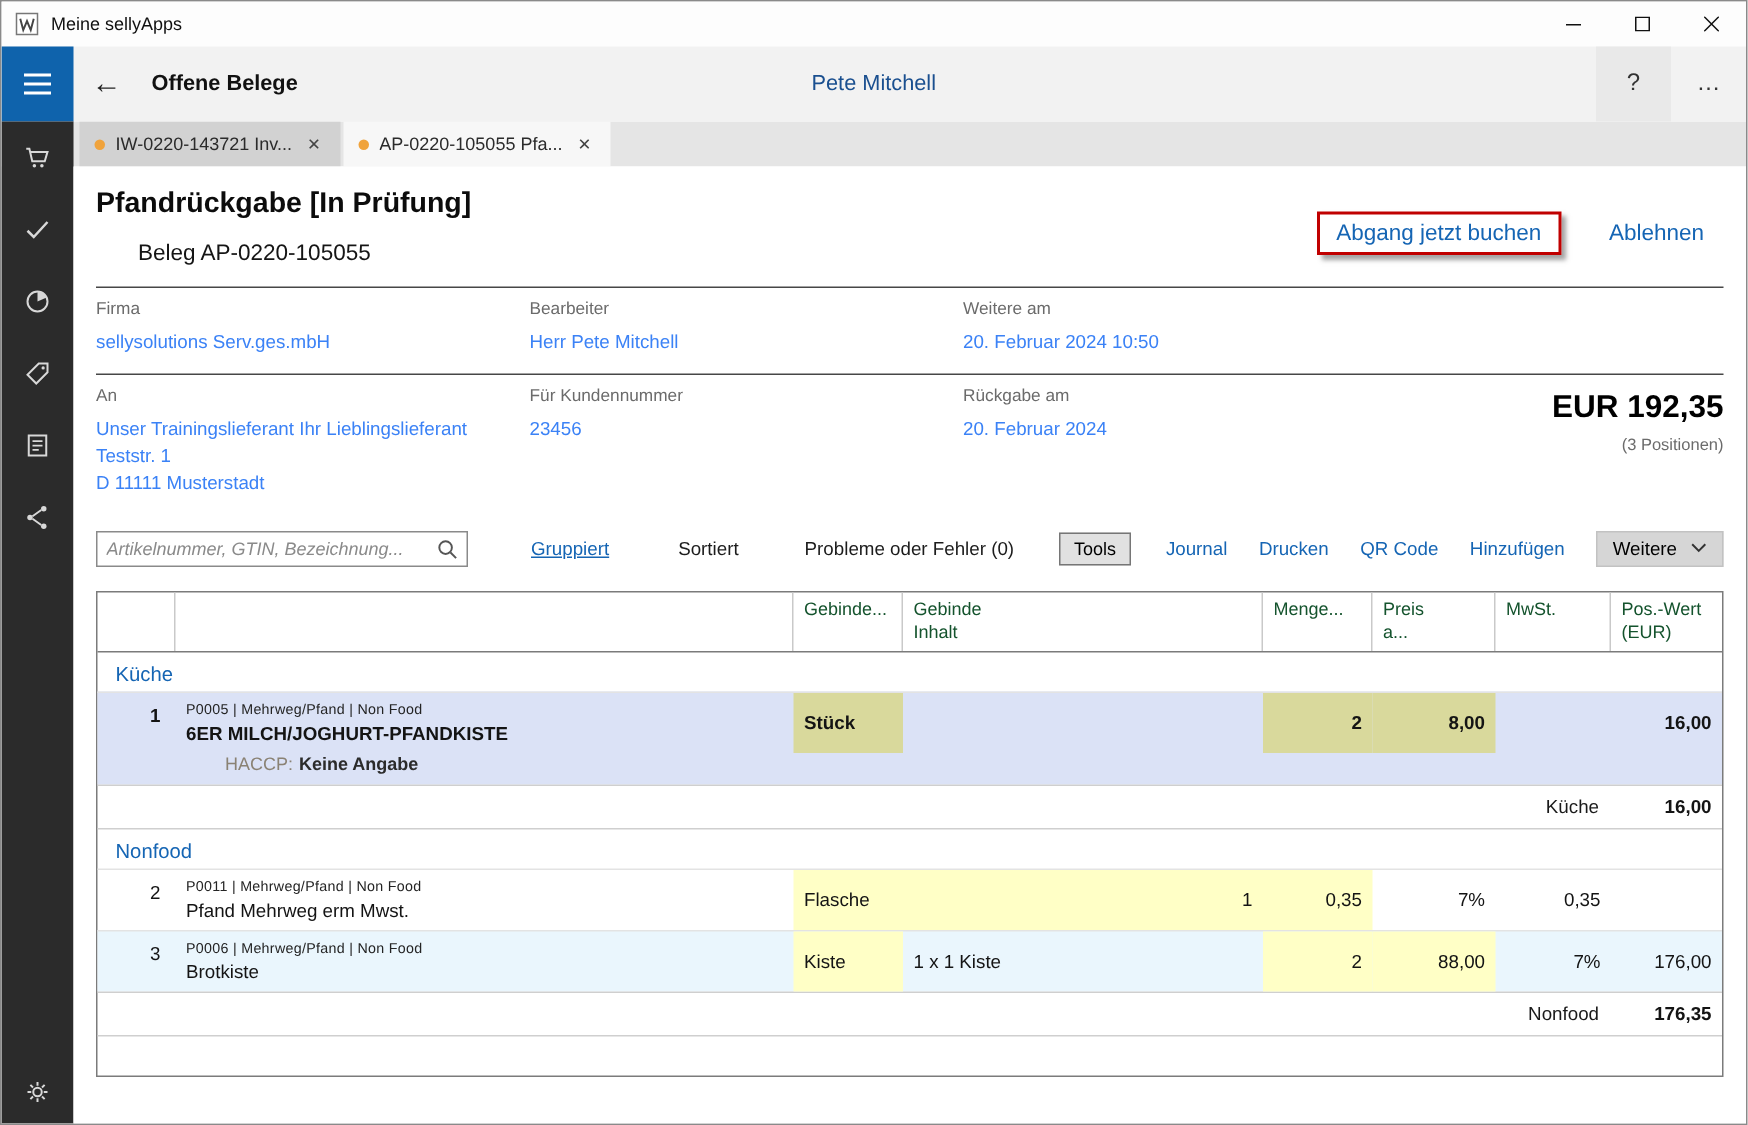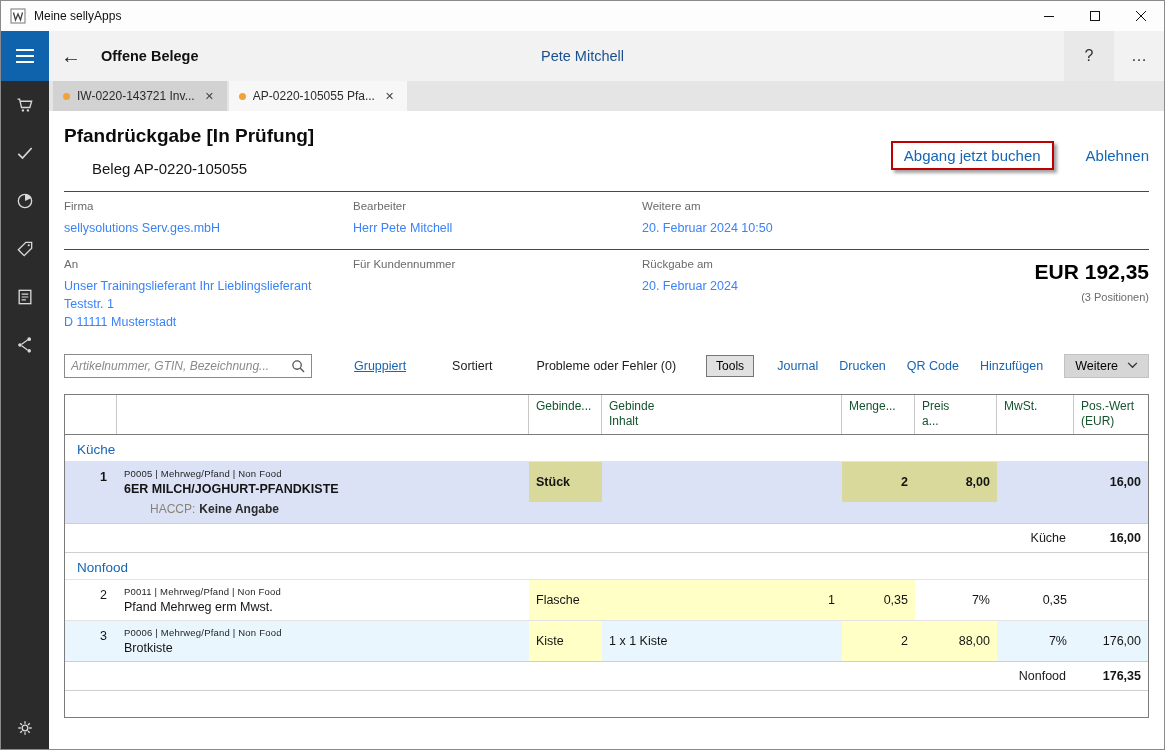--- a/index.html
+++ b/index.html
@@ -42,21 +42,21 @@
   .sidebar { position:absolute; left:0; top:80px; bottom:0; width:48px; background:#2b2b2b; display:flex; flex-direction:column; align-items:center; padding-top:13px; gap:26px; }
   .side-icon { width:22px; height:22px; display:flex; align-items:center; justify-content:center; cursor:pointer; }
   .side-icon.bottom { position:absolute; bottom:10px; }
 
   
   .main { position:absolute; left:48px; top:110px; right:0; bottom:0; background:#fff; padding:14px 15px 0 15px; overflow:hidden; }
 
   .doc-head { position:relative; }
   .doc-title { font-size:19px; font-weight:bold; color:#0c0c0c; }
   .doc-beleg { font-size:15px; margin-top:13px; color:#151515;margin-left:28px; }
-  .doc-actions { position:absolute; right:0; top:16px; display:flex; align-items:center; gap:32px; }
+  .doc-actions { position:absolute; right:13px; top:16px; display:flex; align-items:center; gap:32px; }
   .action-primary-wrap { border:2px solid var(--red-highlight,#c00000); padding:4px 11px; box-shadow:3px 3px 3px rgba(90,90,90,.55); background:#fff; }
   .action-link { color:var(--accent,#1565b4); font-size:15px; cursor:pointer; text-decoration:none; }
 
   
   .fields { margin-top:14px; }
   .frow { display:grid; grid-template-columns:289px 289px 1fr 250px; border-top:1px solid #474747; padding:8px 0 12px; }
   .fld-label { font-size:11.5px; color:#6b6b6b; margin-bottom:7px; }
   .fld-value { font-size:12.5px; color:#3b82f6; line-height:1.45; }
   .total-cell { text-align:right; padding-top:2px; }
   .total-amount { font-size:21px; font-weight:bold; color:#000; }
@@ -241,20 +241,21 @@
         <div>
           <div class="fld-label">An</div>
           <div class="fld-value">
             <div>Unser Trainingslieferant Ihr Lieblingslieferant</div>
             <div>Teststr. 1</div>
             <div>D 11111 Musterstadt</div>
           </div>
         </div>
         <div>
           <div class="fld-label">Für Kundennummer</div>
+          <div class="fld-value">23456</div>
         </div>
         <div>
           <div class="fld-label">Rückgabe am</div>
           <div class="fld-value">20. Februar 2024</div>
         </div>
         <div class="total-cell">
           <div class="total-amount">EUR 192,35</div>
           <div class="total-sub">(3 Positionen)</div>
         </div>
       </div>

